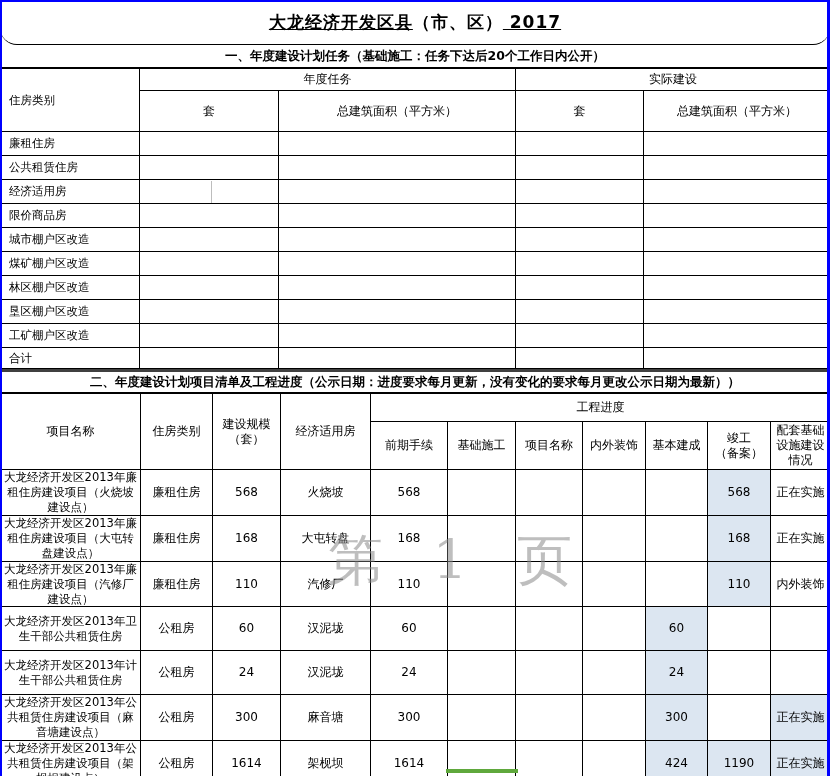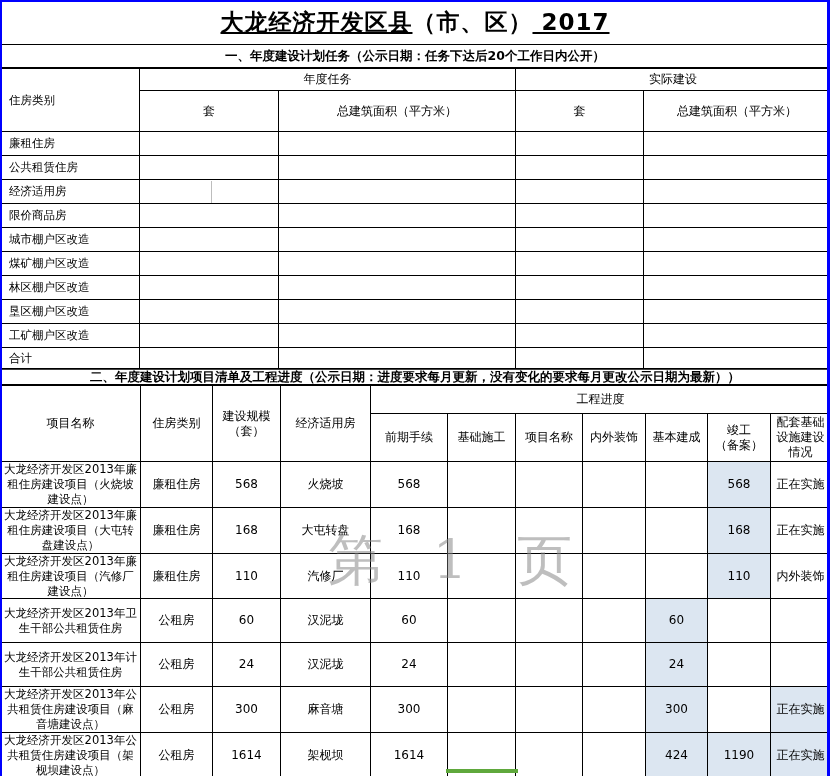--- a/index.html
+++ b/index.html
@@ -1,28 +1,28 @@
 <!DOCTYPE html>
 <html style="--page-break-blue: #0000ff; --cell-highlight: #dce6f1; --selection-green: #5fa83c; --watermark-gray: #8a8a8a; --border-black: #000000;"><head>
 <meta charset="utf-8">
 <style>
   * { margin:0; padding:0; box-sizing:border-box; }
   html,body { background:#ffffff; }
   body { font-family:"DejaVu Sans","Liberation Sans",sans-serif; color:#000; }
   .sheet { position:relative; width:830px; height:776px; background:#fff; overflow:hidden; }
 
   .title-row { height:45px; border-bottom:1px solid #000; display:flex; align-items:center;
-               justify-content:center; font-weight:bold; font-size:23px; letter-spacing:1px; }
+               justify-content:center; font-weight:bold; font-size:17px; letter-spacing:1px;border-radius:17px; }
   .u { text-decoration:underline; }
   .pre { white-space:pre; }
 
   .sec-heading { border-bottom:1px solid #000; display:flex; align-items:center;
                  justify-content:center; font-weight:bold; font-size:12.5px; }
   .sec1 { height:23px; }
-  .sec2 { height:16px; border-top:1px solid #404040; }
+  .sec2 { height:24px; border-top:3px solid #404040; }
 
   table { border-collapse:collapse; table-layout:fixed; width:830px; }
   th,td { border:1px solid #000; font-weight:normal; text-align:center; vertical-align:middle;
           font-size:12px; line-height:1.25; word-break:break-all; overflow:hidden; padding:1px 2px; }
   th { white-space:pre-line; }
 
   .t1 tr.h1 { height:22px; } .t1 tr.h2 { height:41px; }
   .t1 tr.r { height:24px; }  .t1 tr.rl { height:21px; }
   .t1 td.lbl, .t1 th.lbl { text-align:left; padding-left:8px; font-size:11.5px; }
 
@@ -50,21 +50,21 @@
 <body>
 
 <div class="sheet">
 
   <div class="title-row">
     <span class="u">大龙经济开发区县</span>
       <span>（市、区）</span>
       <span class="u pre"> 2017</span>
   </div>
 
-  <div class="sec-heading sec1">一、年度建设计划任务（公示日期：任务下达后20个工作日内公开）</div>
+  <div class="sec-heading sec1">一、年度建设计划任务（基础施工：任务下达后20个工作日内公开）</div>
 
   <table class="t1">
     <colgroup>
         <col style="width:139px">
         <col style="width:139px">
         <col style="width:237px">
         <col style="width:128px">
         <col style="width:187px">
       </colgroup>
     <tbody>

